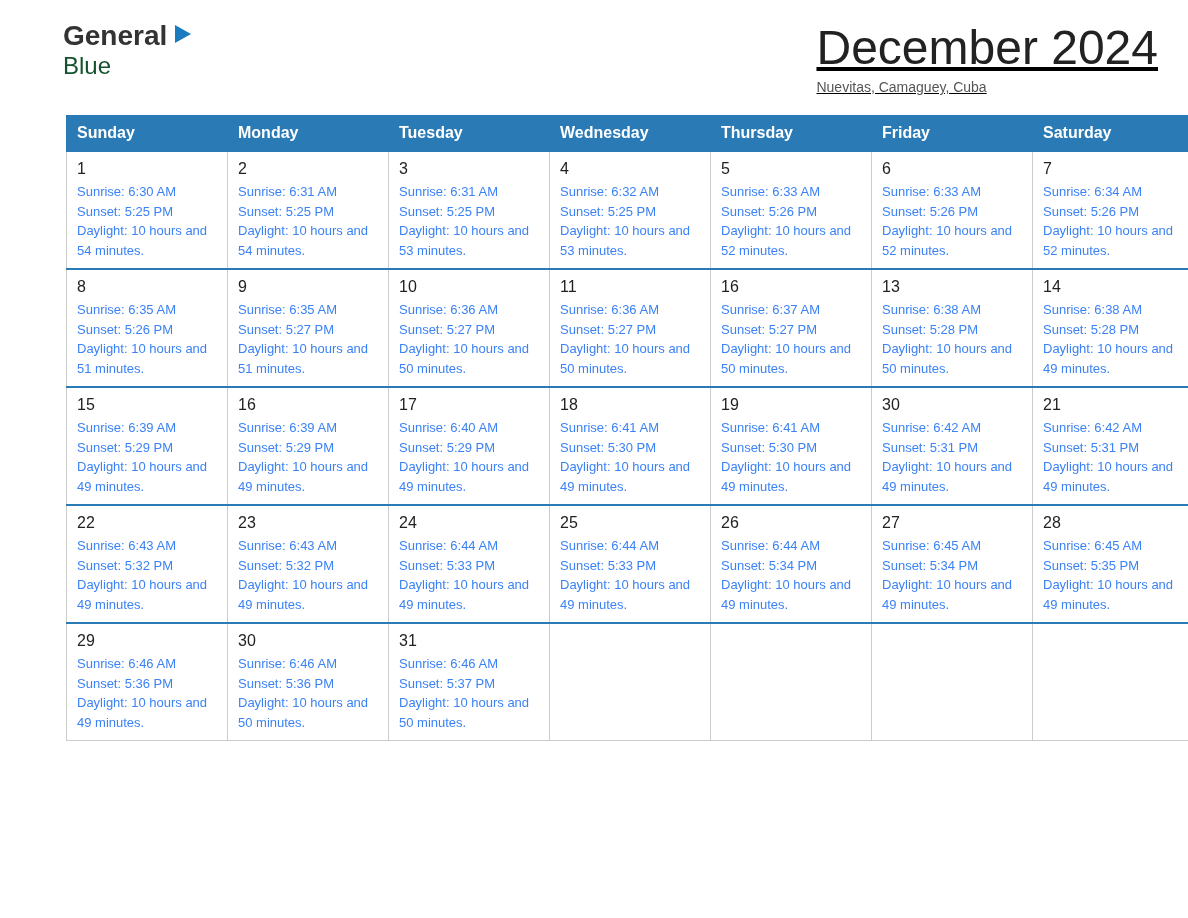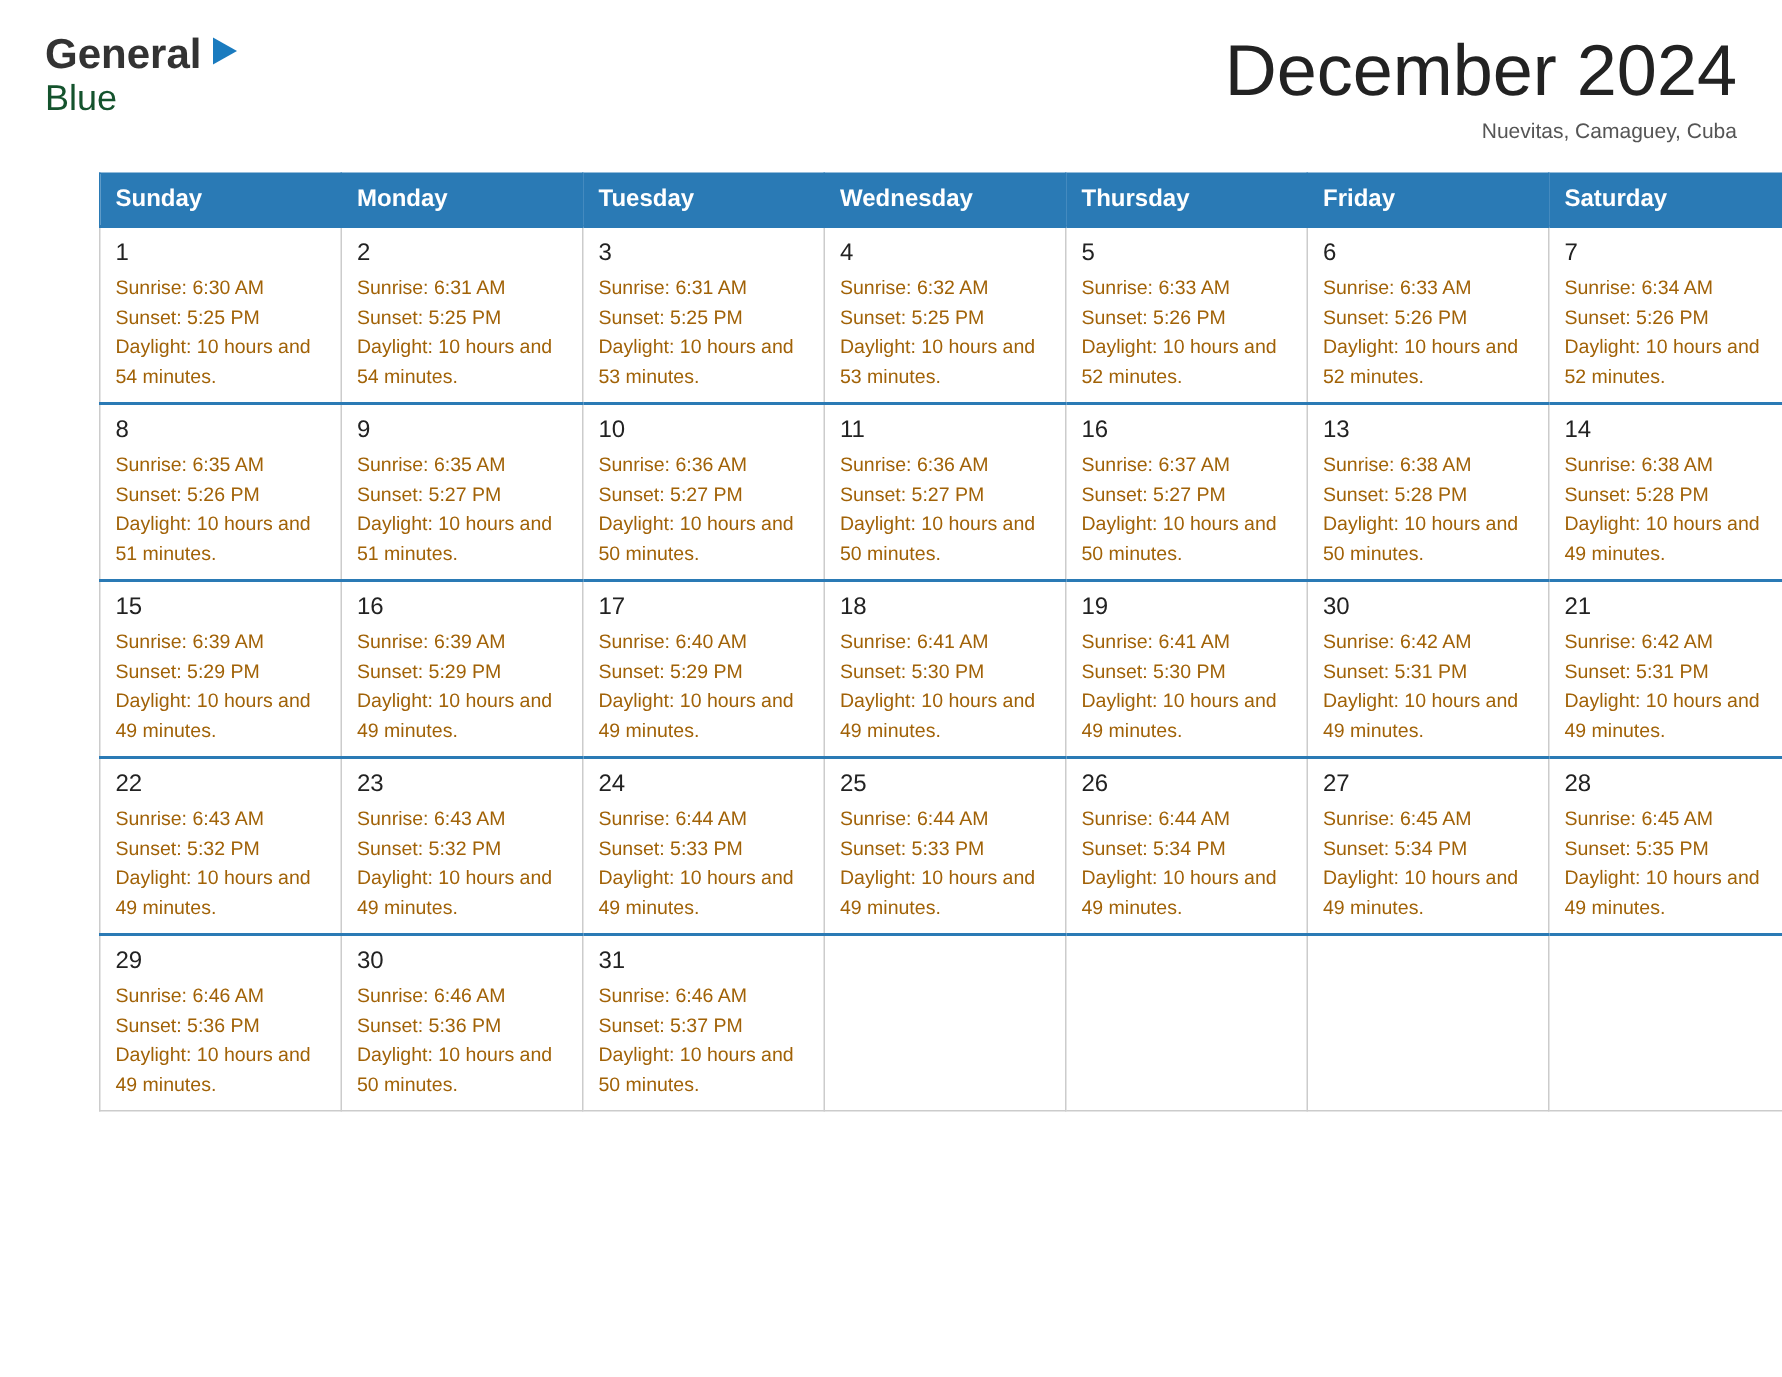--- a/index.html
+++ b/index.html
@@ -8,40 +8,41 @@
       background: #fff;
       width: 1188px;
       min-height: 918px;
       padding: 20px 30px;
     }
     .header {
       display: flex;
       justify-content: space-between;
       align-items: flex-start;
       margin-bottom: 20px;
+      margin-left: 33px;
     }
     .logo {
       display: flex;
       flex-direction: column;
       align-items: flex-start;
     }
     .logo-general {
       font-size: 28px;
       font-weight: bold;
       color: #333;
     }
     .logo-blue {
       font-size: 24px;
       font-weight: normal;
       color: #14532d;
       display: flex;
       align-items: center;
     }
     .title-block {
-      text-align: right;
+      text-decoration: underline;
     }
     .month-title {
       font-size: 48px;
       font-weight: normal;
       color: #222;
     }
     .location-title {
       font-size: 14px;
       color: #555;
       margin-top: 4px;
@@ -72,21 +73,21 @@
     .calendar td .day-number {
       font-size: 16px;
       font-weight: normal;
       display: block;
       margin-bottom: 4px;
       color: #222;
     }
     .calendar td .day-info {
       font-size: 13px;
       line-height: 1.5;
-      color: #a16207;
+      color: #3b82f6;
     }
     .calendar tr td {
       border-top: 2px solid #2a7ab5;
     }
     .calendar tbody tr td {
       border-top: 2px solid #2a7ab5;
     }
     .empty-cell {
       background: #fff;
     }

